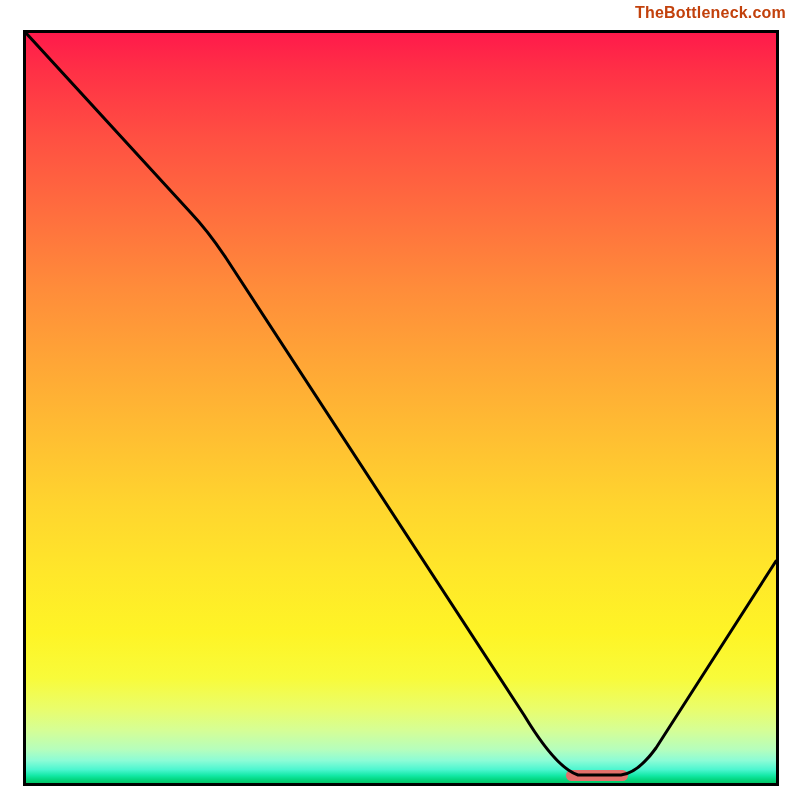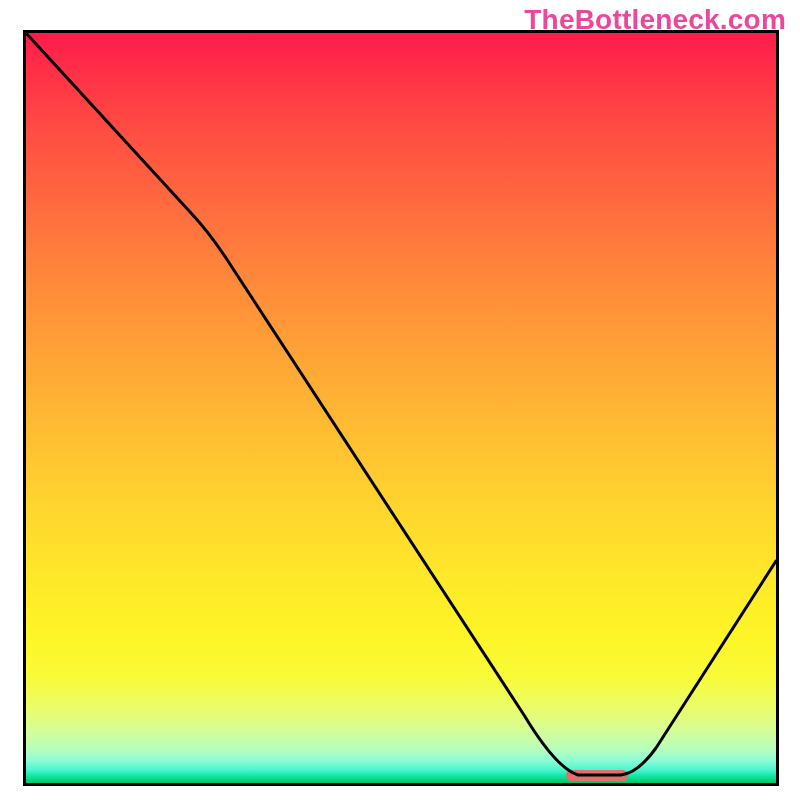--- a/index.html
+++ b/index.html
@@ -12,23 +12,23 @@
   }
   .container {
     position: relative;
     width: 800px;
     height: 800px;
   }
   .watermark {
     position: absolute;
     top: 4px;
     right: 14px;
-    font-size: 28px;
+    font-size: 16px;
     font-weight: 600;
-    color: #ec4899;
+    color: #c2410c;
     letter-spacing: 0.2px;
   }
   .plot-frame {
     position: absolute;
     left: 23px;
     top: 30px;
     width: 756px;
     height: 756px;
     box-sizing: border-box;
     border: 3px solid #000;

